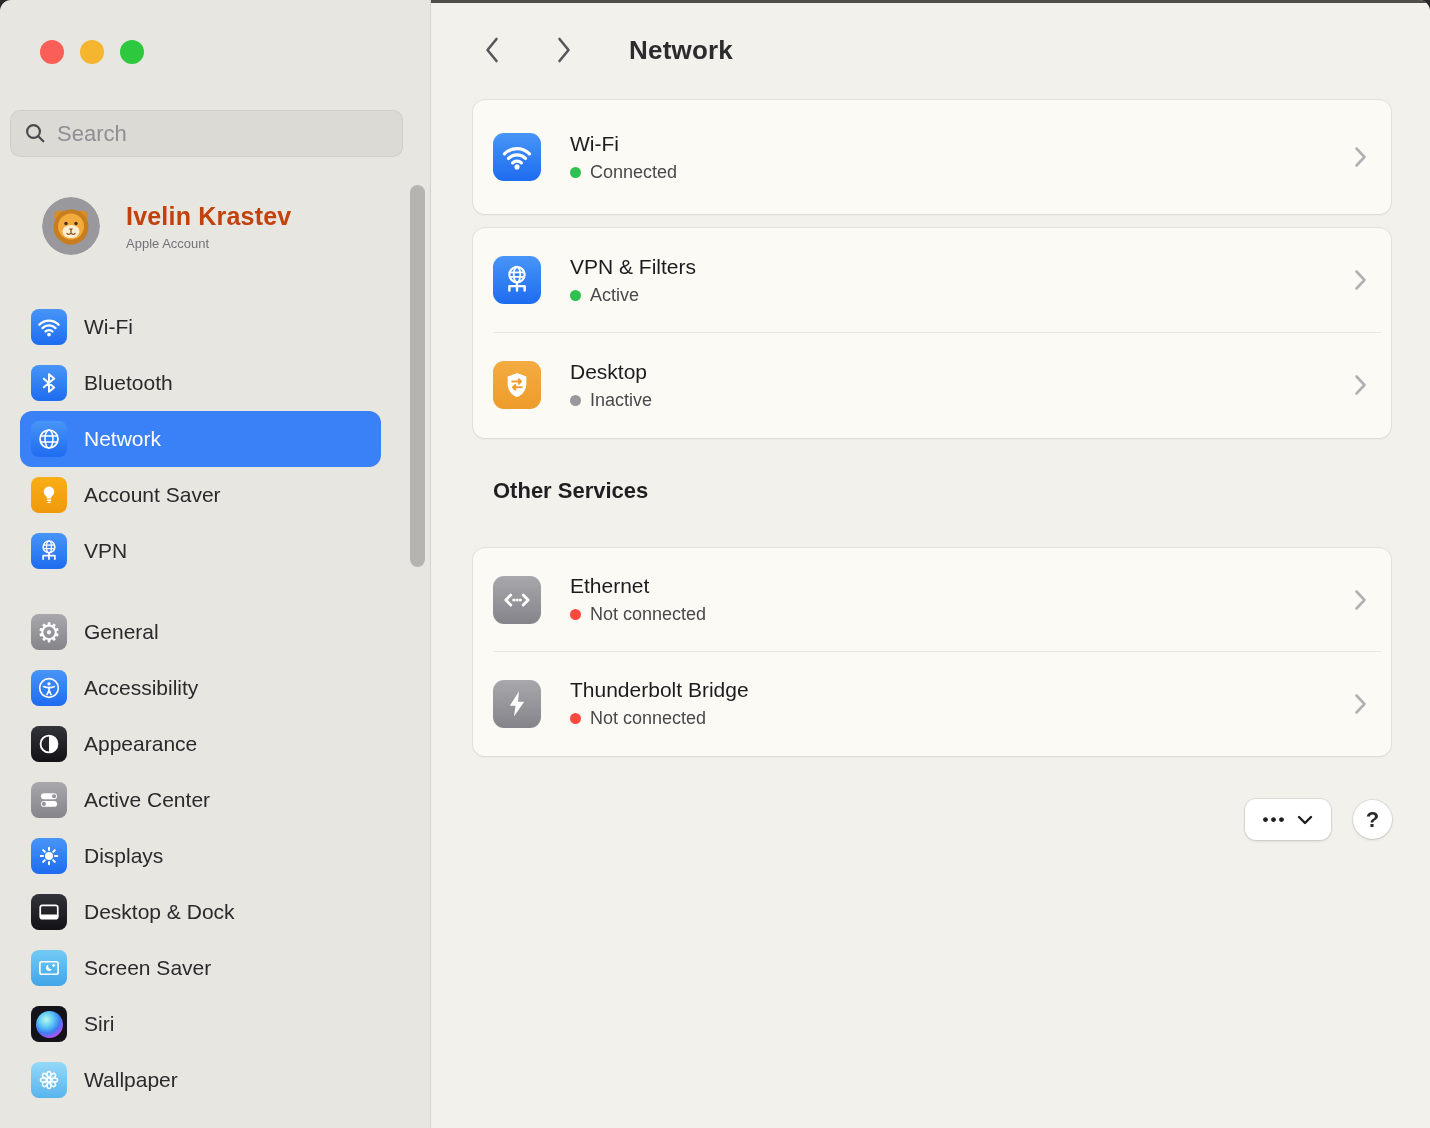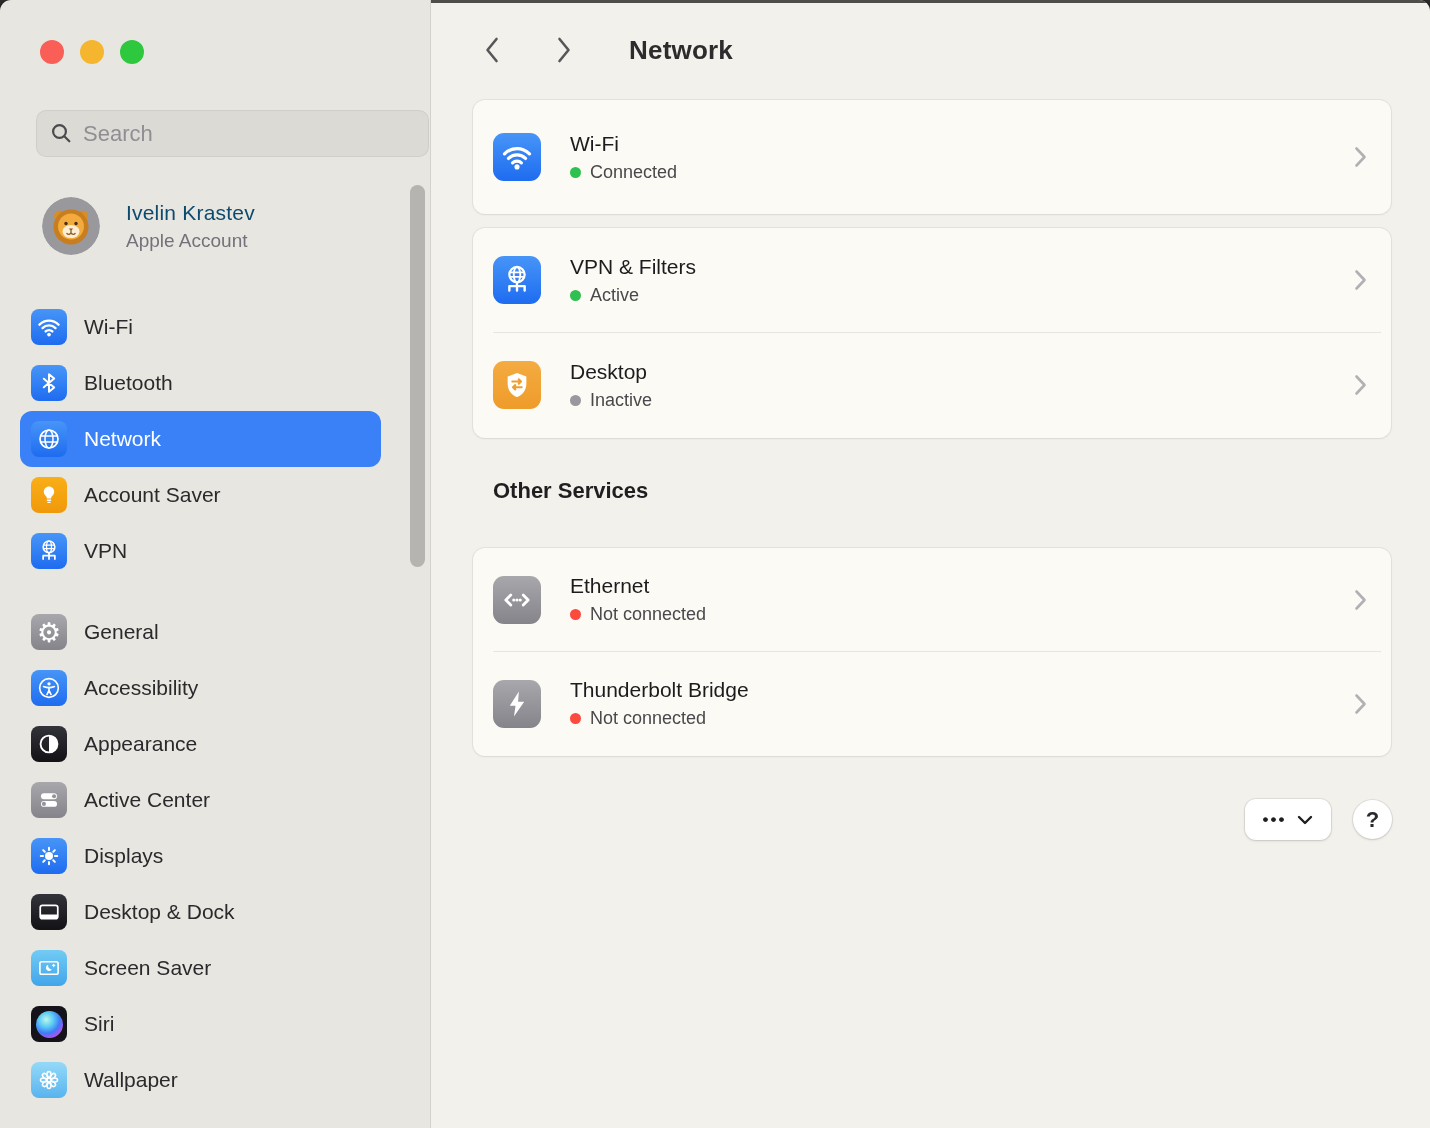--- a/index.html
+++ b/index.html
@@ -9,34 +9,34 @@
     border-radius:11px 11px 0 0; overflow:hidden; display:flex;
     box-shadow:0 0 0 1px rgba(0,0,0,.35); }
 
   
   .sidebar { position:relative; width:431px; height:100%; background:#e8e6e1;
     border-right:1px solid #d3d2cd; flex:0 0 431px; }
   .traffic { position:absolute; top:40px; left:40px; display:flex; gap:16px; }
   .tl { width:24px; height:24px; border-radius:50%; border:none; cursor:default; }
   .tl.red{ background:#f95f56; } .tl.yellow{ background:#f5b52e; } .tl.green{ background:#2dc83e; }
 
-  .searchbox { position:absolute; top:110px; left:36px; width:393px; height:47px;
+  .searchbox { position:absolute; top:110px; left:10px; width:393px; height:47px;
     background:#dbdad5; border-radius:10px; display:flex; align-items:center; padding:0 14px;
     box-shadow:inset 0 0 0 1px rgba(0,0,0,.05); }
   .searchbox svg { flex:0 0 auto; margin-right:10px; }
   .searchbox input { border:none; outline:none; background:transparent; width:100%;
     font-size:22px; color:#333; font-family:inherit; }
   .searchbox input::placeholder { color:#8f8e94; }
 
   .profile { position:absolute; top:193px; left:26px; width:380px; height:66px;
     display:flex; align-items:center; border-radius:10px; cursor:default; }
   .avatar { width:58px; height:58px; border-radius:50%; overflow:hidden; margin-left:16px; flex:0 0 auto; }
   .profile-text { margin-left:26px; }
-  .profile-name { font-size:21px; font-weight:400; color:#0c4a6e; letter-spacing:.2px; }
-  .profile-sub { font-size:19px; color:#73727a; margin-top:5px; }
+  .profile-name { font-size:25px; font-weight:700; color:#c2410c; letter-spacing:.2px; }
+  .profile-sub { font-size:13px; color:#73727a; margin-top:5px; }
 
   .nav { position:absolute; top:299px; left:20px; width:361px; }
   .nav-item { height:56px; display:flex; align-items:center; padding-left:11px;
     border-radius:12px; cursor:default; }
   .nav-item.selected { background:#3a80f6; }
   .nav-item.selected .nav-label { color:#fff; }
   .nav-gap { height:25px; }
   .nav-label { margin-left:17px; font-size:21px; color:#2a2a2c; }
 
   .icon-badge { display:flex; align-items:center; justify-content:center; flex:0 0 auto;

